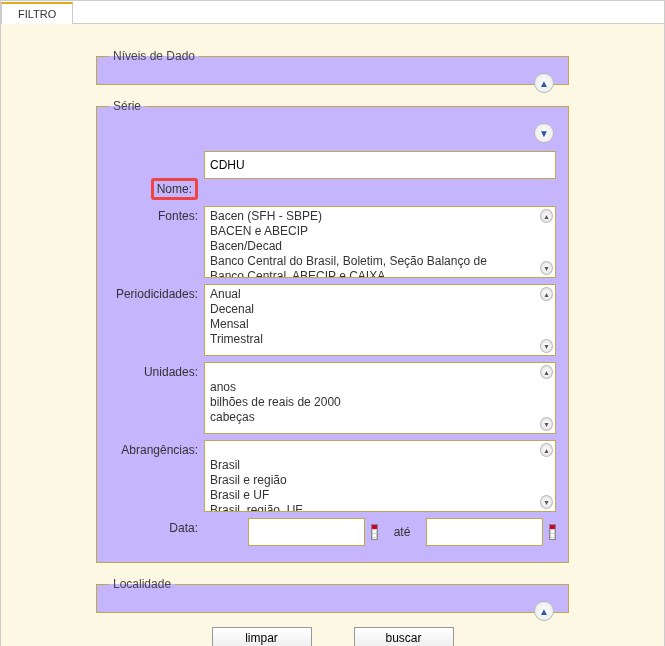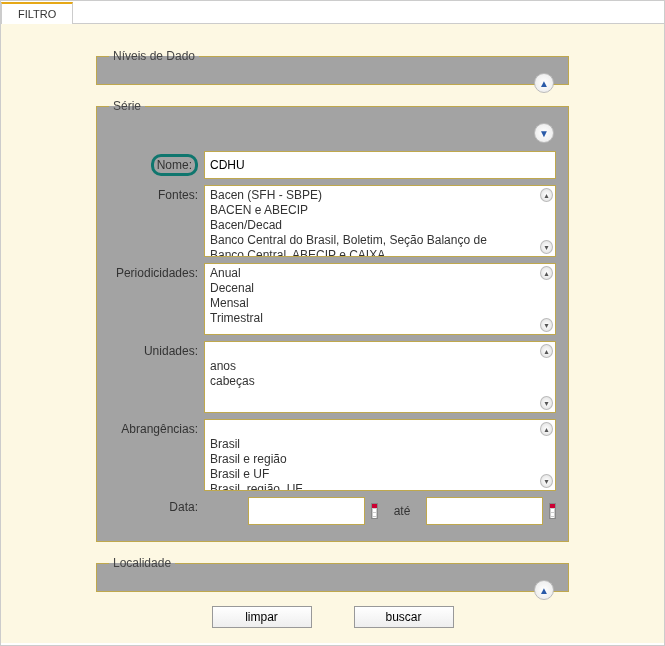--- a/index.html
+++ b/index.html
@@ -31,21 +31,21 @@
     position: relative;
     top: 1px;
   }
   .main-area {
     background: #fdf8e3;
     padding: 25px 95px 15px 95px;
     min-height: 610px;
   }
   fieldset {
     border: 1px solid #bfa84d;
-    background: #a3a3a3;
+    background: #c4b5fd;
     margin: 0 0 14px 0;
     padding: 8px 12px 10px 12px;
     position: relative;
   }
   legend {
     font-size: 12px;
     color: #444;
     padding: 0 4px;
   }
   .collapse-box {
@@ -81,24 +81,25 @@
     padding-right: 6px;
     padding-top: 3px;
     font-size: 12px;
     color: #333;
   }
   .row-control {
     flex: 1;
   }
   .nome-highlight {
     display: inline-block;
-    border: 3px solid #0f766e;
+    border: 3px solid #ef4444;
     padding: 1px 3px 1px 3px;
-    border-radius: 10px;
+    border-radius: 3px;
     margin-left: -6px;
+    margin-top: 24px;
   }
   input[type=text] {
     width: 100%;
     height: 28px;
     border: 1px solid #bfa84d;
     padding: 2px 5px;
     font-size: 12px;
     background: #fff;
   }
   .listbox {
@@ -248,20 +249,21 @@
             </div>
           </div>
         </div>
 
         <div class="row">
           <div class="row-label">Unidades:</div>
           <div class="row-control">
             <div class="listbox">
               <div class="opt blank"></div>
               <div class="opt">anos</div>
+              <div class="opt">bilhões de reais de 2000</div>
               <div class="opt">cabeças</div>
               <div class="vscroll">
                 <div class="arrow">▴</div>
                 <div class="arrow">▾</div>
               </div>
             </div>
           </div>
         </div>
 
         <div class="row">

